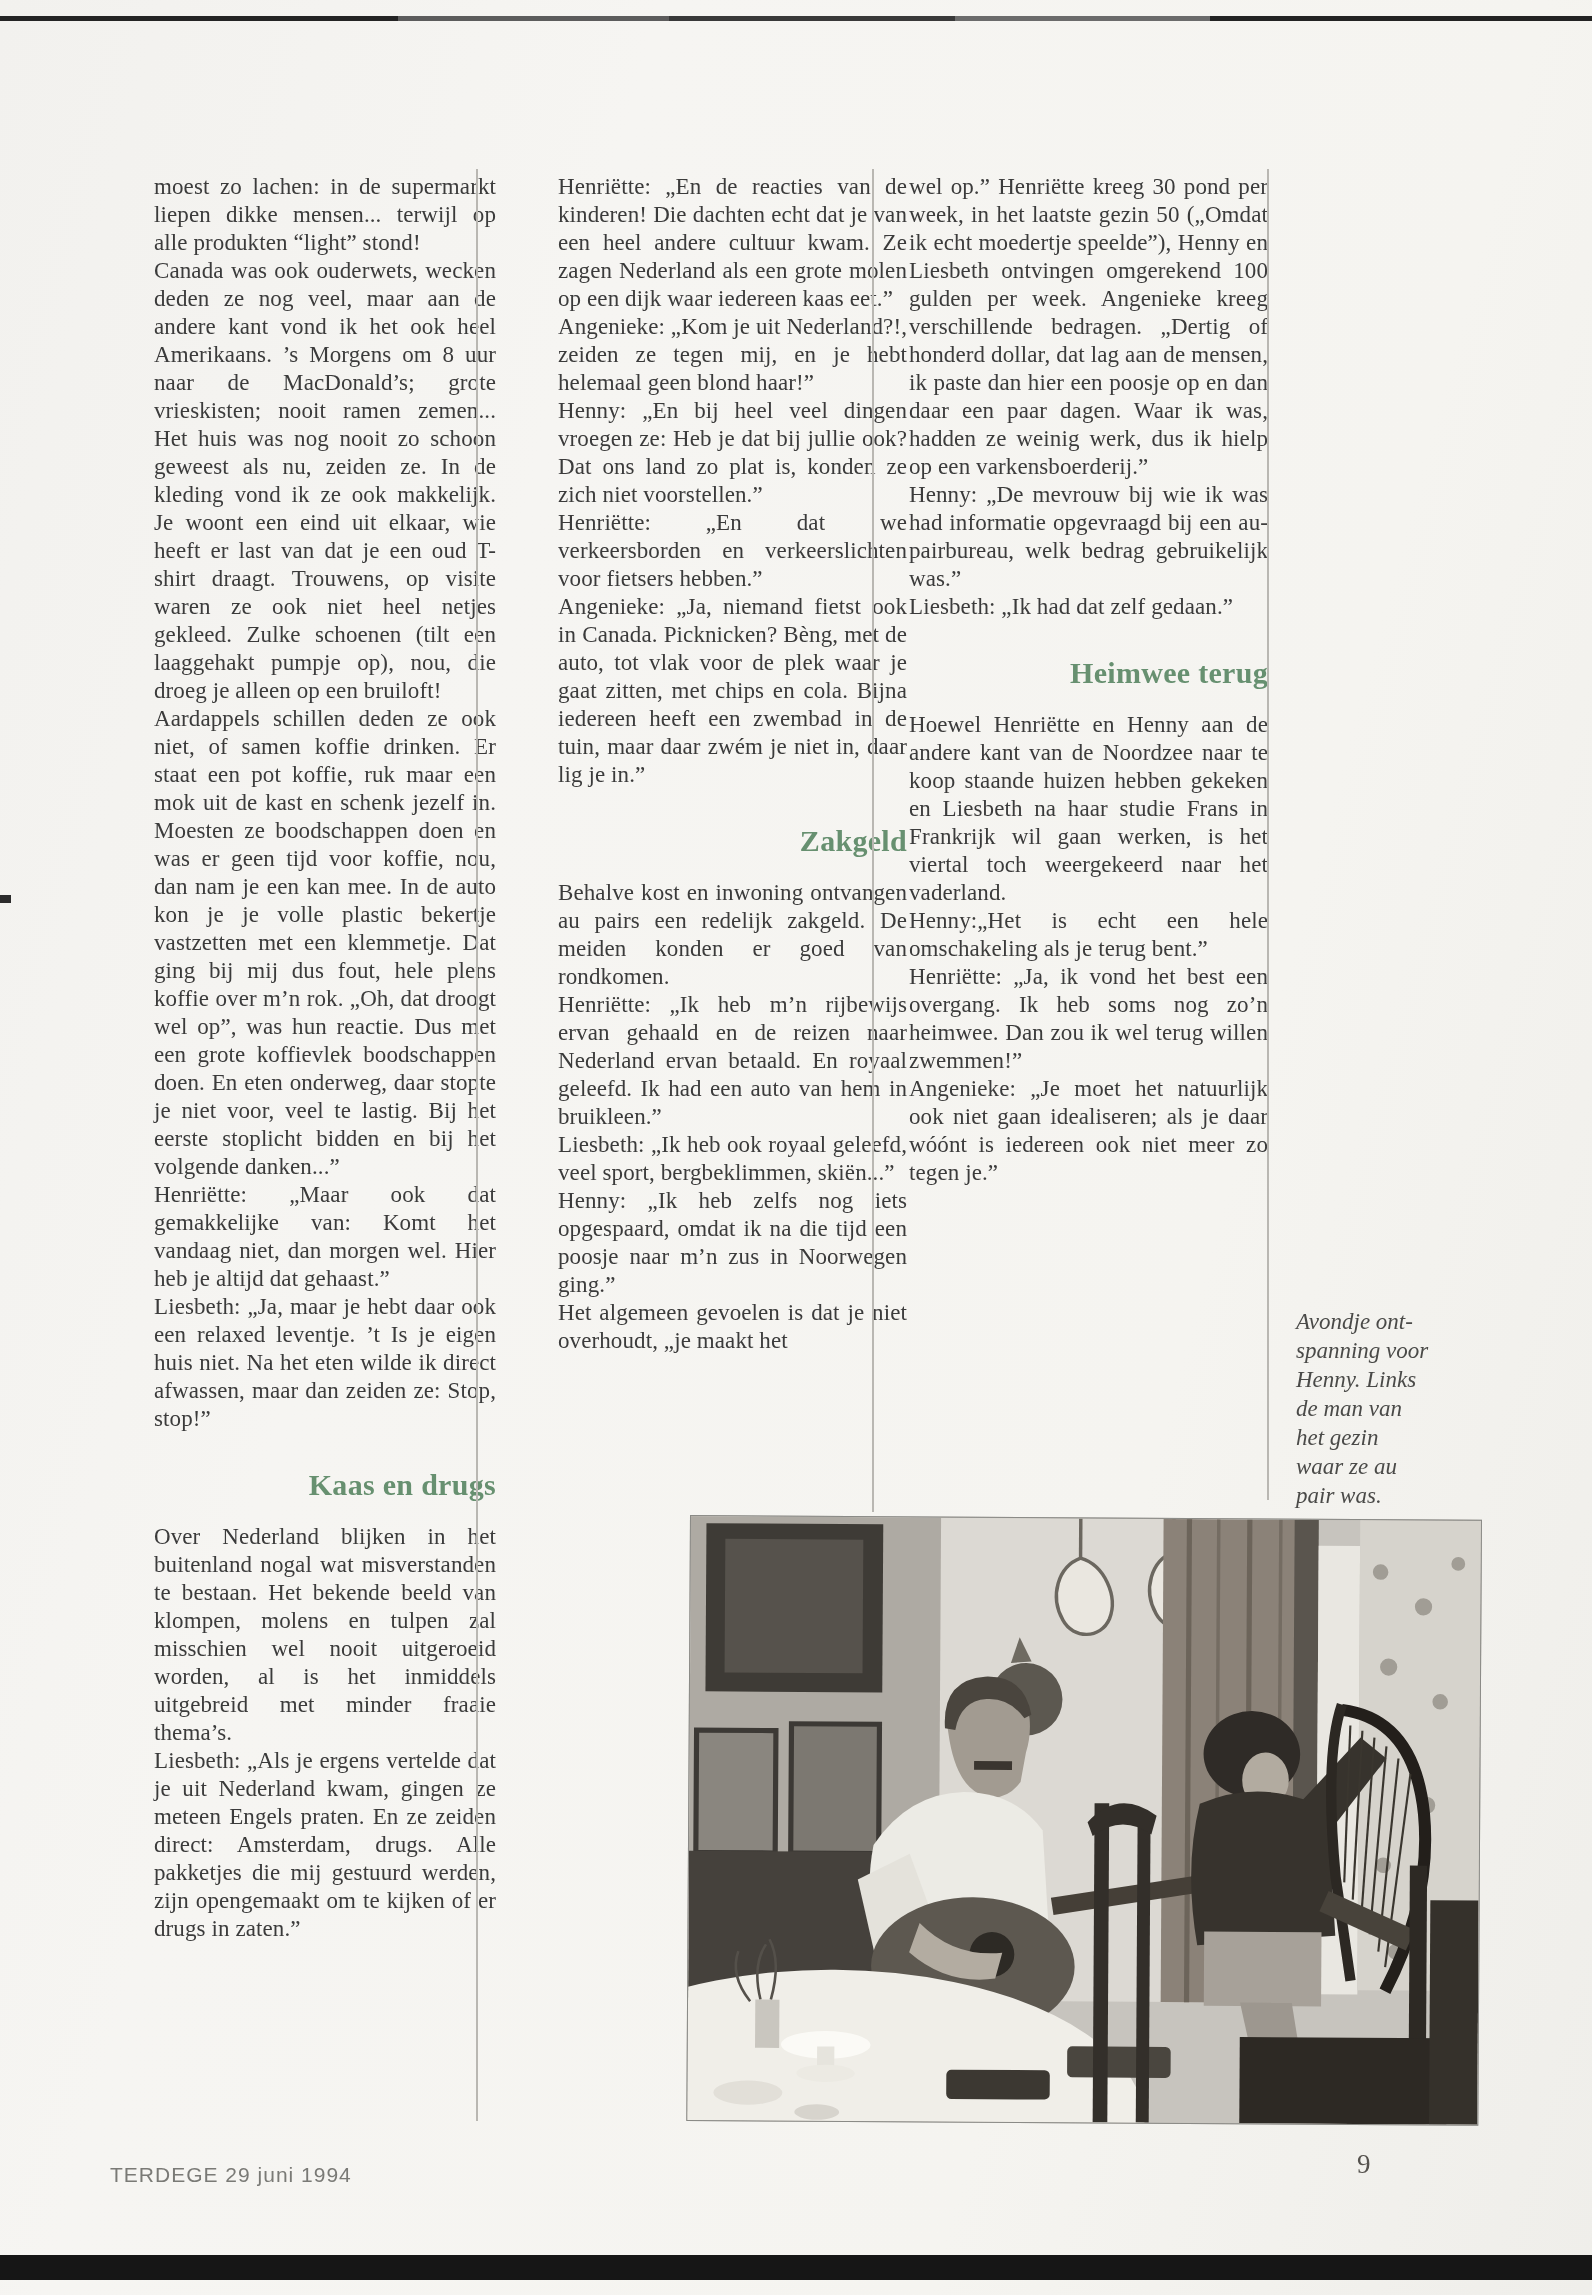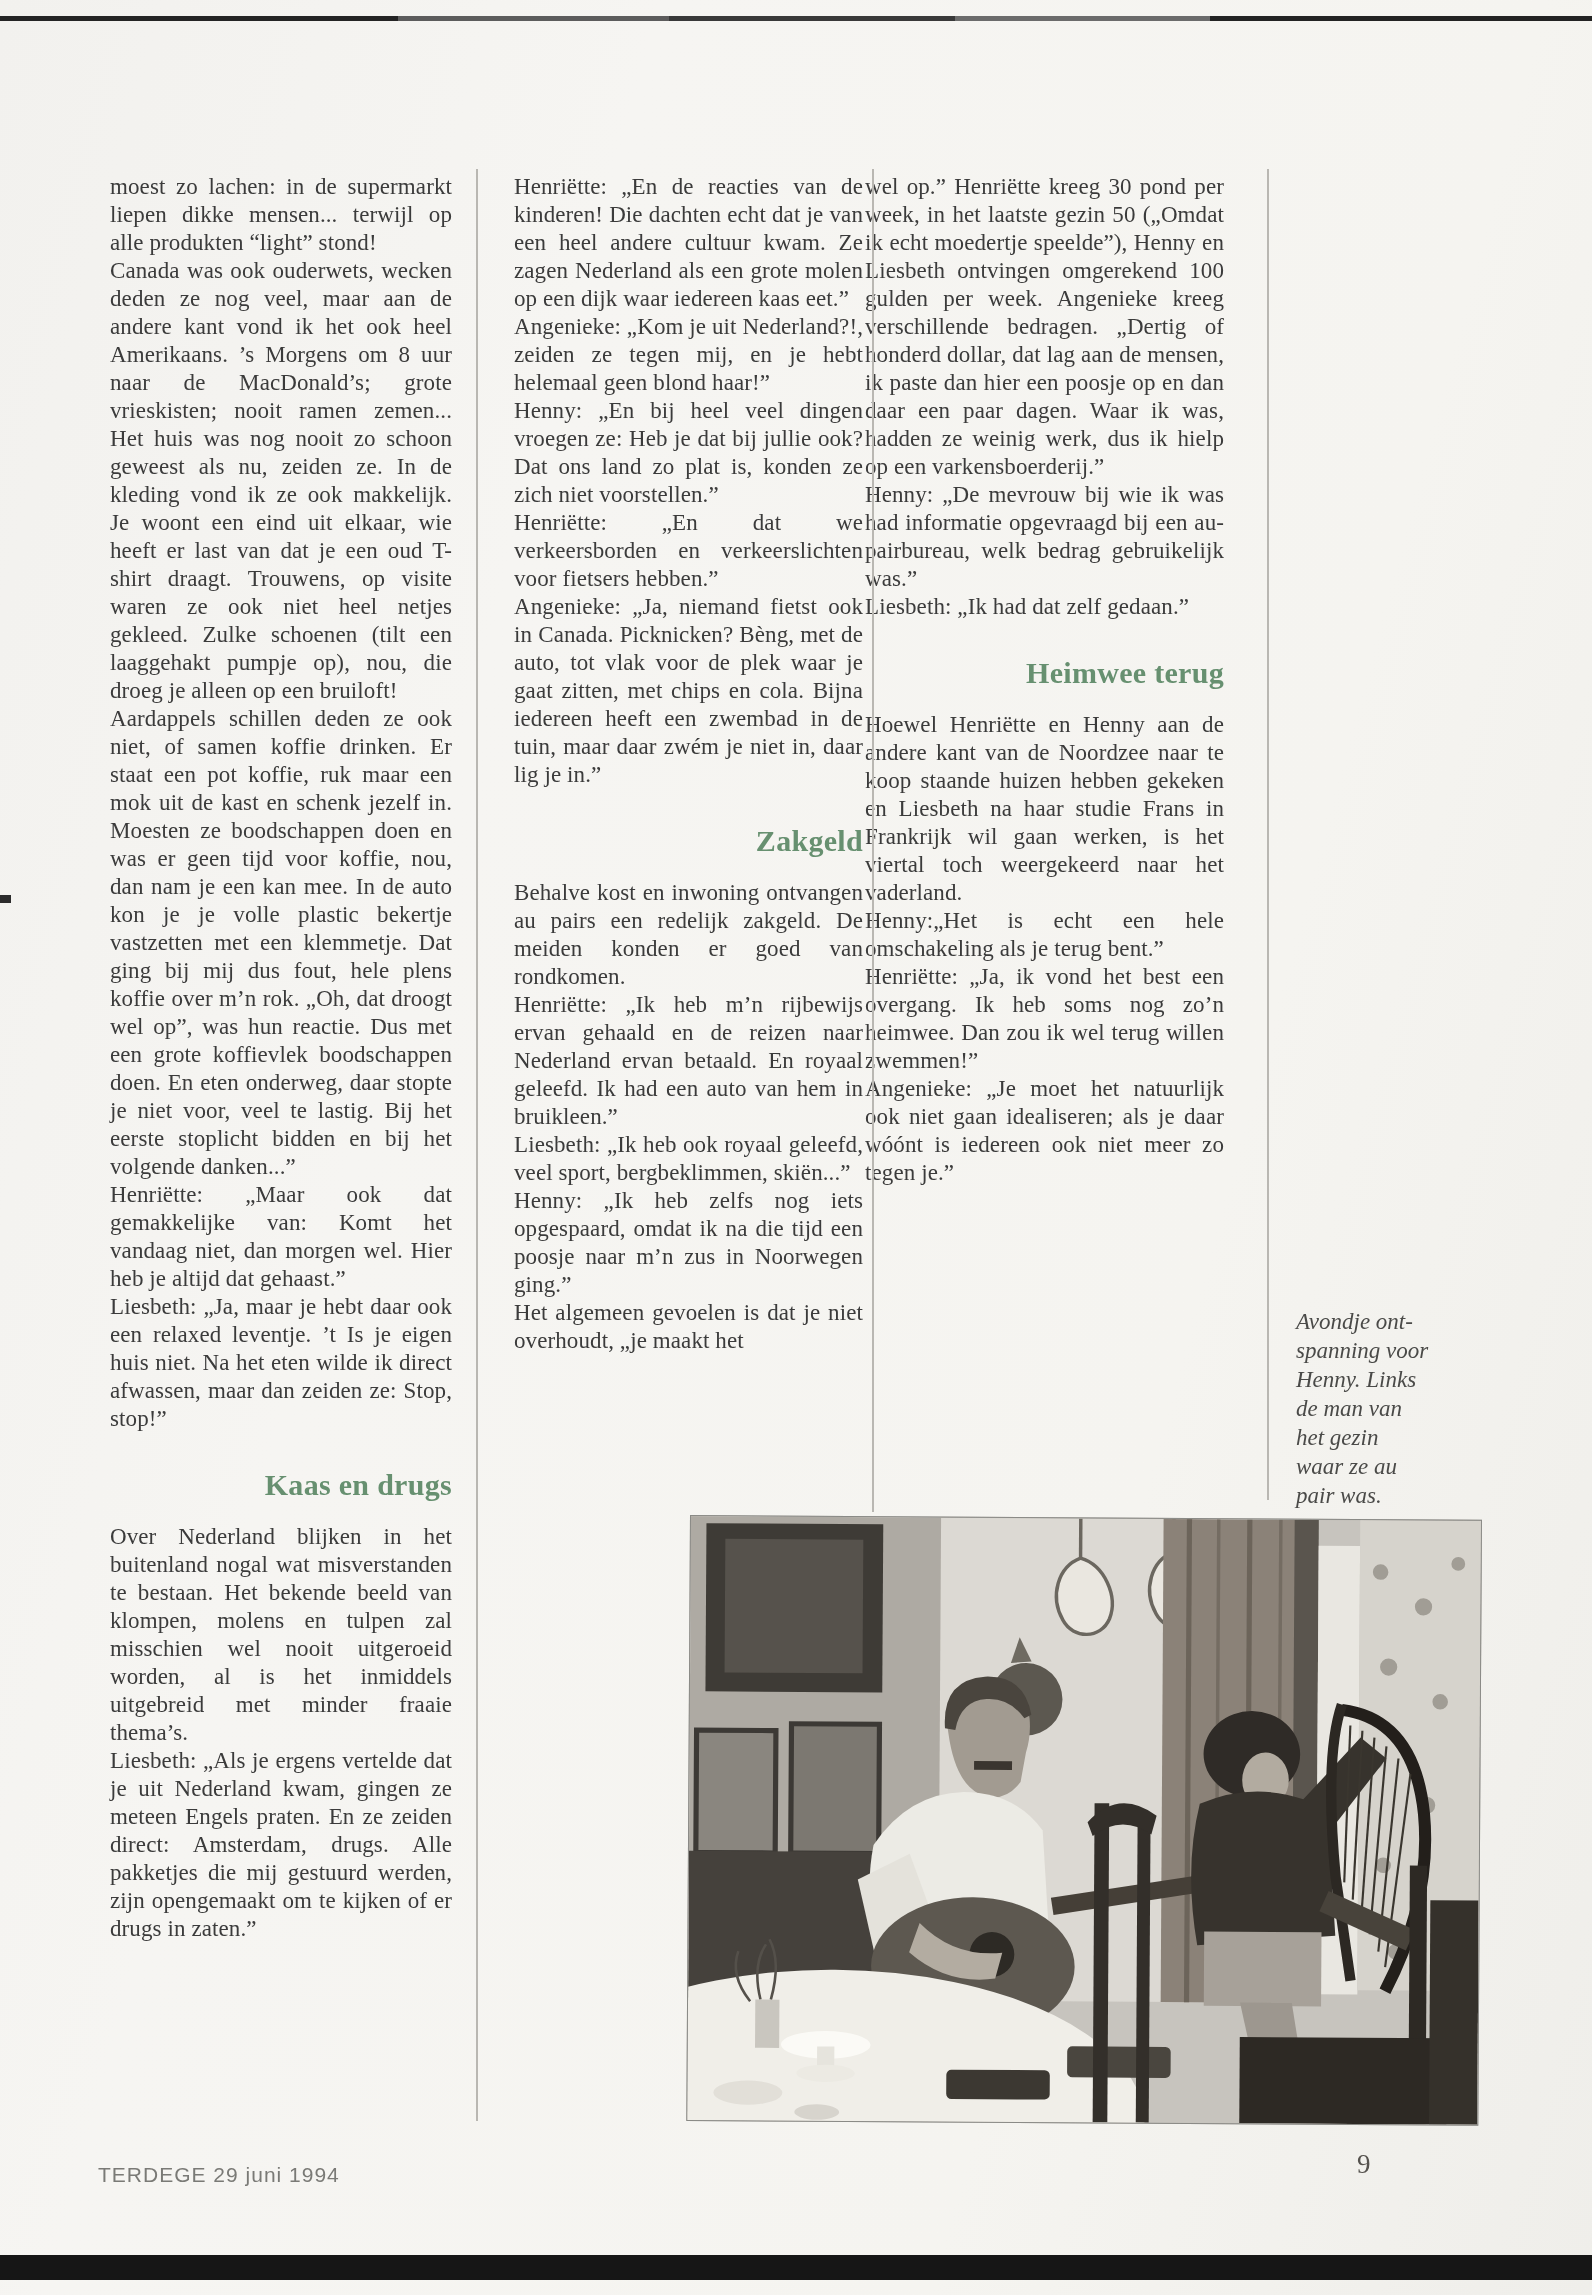--- a/index.html
+++ b/index.html
@@ -16,21 +16,21 @@
   .bottom-bar{
     position:absolute; left:0; top:2255px; width:100%; height:25px;
     background:#161616;
   }
   .edge-tick{
     position:absolute; left:0; top:895px; width:11.2px; height:7.8px; background:#2c2c2c;
   }
   .col{
     position:absolute; top:173px;
     font-size:23px; line-height:28px; text-align:justify;
-    color:#3b3b3b; letter-spacing:0.1px;
+    color:#3b3b3b; letter-spacing:0.1px;margin-left:44px;
   }
   .col-1{left:110px; width:342px;}
   .col-2{left:514px; width:349px;}
   .col-3{left:865px; width:359px;}
   .body-para{margin:0; text-align:justify;}
   .body-para:last-child{margin-bottom:0;}
   .sec-heading{
     margin:35px 0 22.4px 0;
     font-size:30px; line-height:33px; font-weight:600;
     letter-spacing:0.3px; text-align:right;
@@ -45,21 +45,21 @@
   }
   .cap-line{white-space:nowrap;}
   .photo{
     position:absolute; left:690px; top:1515px; width:790px; height:604px;
     margin:0; border:0.9px solid #8a8a86; background:#b9b6b1;
     transform:rotate(.35deg); transform-origin:left top;
     overflow:hidden;
   }
   .photo svg{display:block;}
   .footer{
-    position:absolute; left:98px; top:2163px;
+    position:absolute; left:110px; top:2163px;
     font-family:"Liberation Sans", sans-serif;
     font-size:21px; color:#7a7a76; letter-spacing:1px;
   }
   .page-number{
     position:absolute; left:1357px; top:2149px;
     font-size:27px; color:#55524e;
   }
 </style>
 </head>
 <body>

